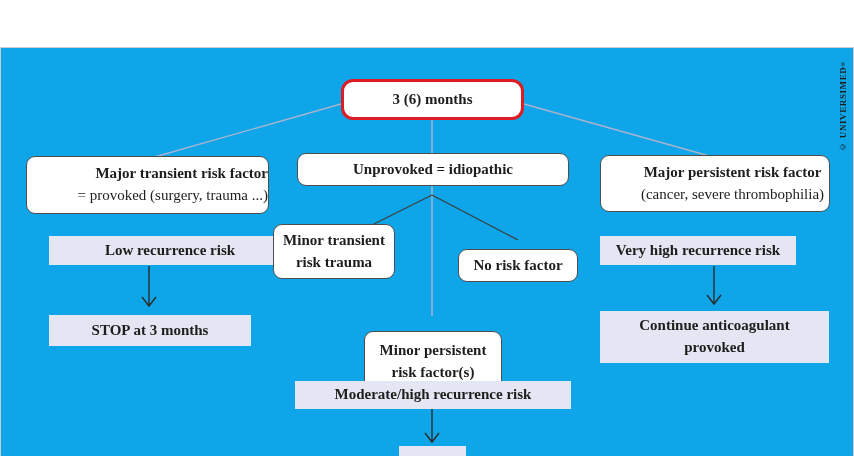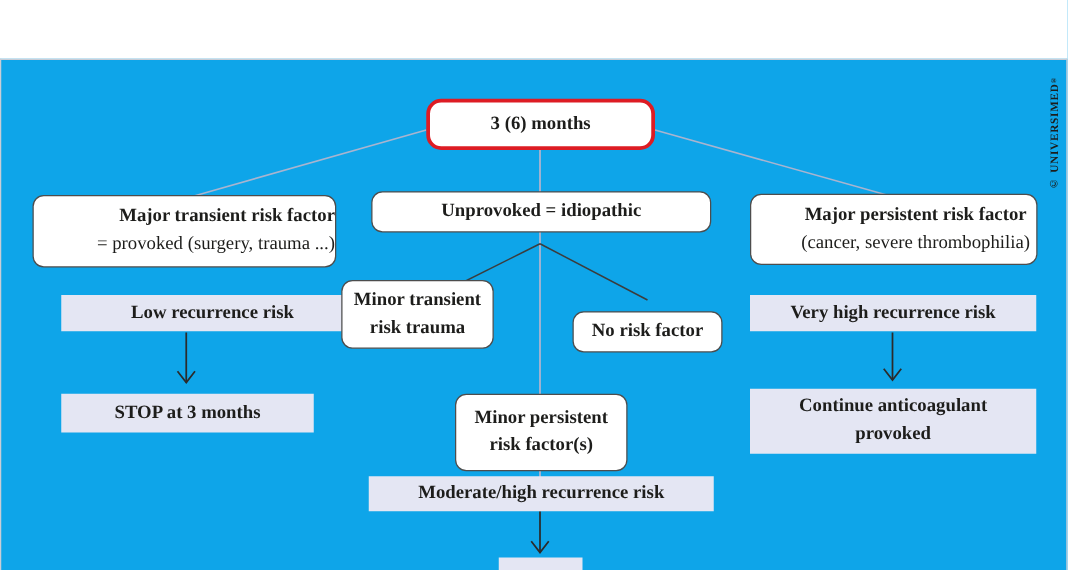--- a/index.html
+++ b/index.html
@@ -108,36 +108,36 @@
   <div class="node rbox" style="left:296px;top:105px;width:272px;height:33px;">
     <span>Unprovoked = idiopathic</span>
   </div>
   <div class="node rbox" style="left:272px;top:176px;width:122px;height:55px;">
     <span>Minor transient</span>
     <span>risk trauma</span>
   </div>
   <div class="node rbox" style="left:457px;top:201px;width:120px;height:33px;">
     <span>No risk factor</span>
   </div>
-  <div class="node rbox" style="left:363px;top:267px;width:138px;height:62px;">
+  <div class="node rbox" style="left:363px;top:283px;width:138px;height:62px;">
     <span>Minor persistent</span>
     <span>risk factor(s)</span>
   </div>
   <div class="node bar" style="left:294px;top:333px;width:276px;height:28px;">
     <span>Moderate/high recurrence risk</span>
   </div>
   <div class="node bar" style="left:398px;top:398px;width:67px;height:36px;">
     <span>?</span>
   </div>
 
   <div class="node rbox" style="left:599px;top:107px;width:230px;height:57px;padding-left:35px;">
     <span>Major persistent risk factor</span>
     <span class="sub">(cancer, severe thrombophilia)</span>
   </div>
-  <div class="node bar" style="left:599px;top:188px;width:229px;height:29px;">
+  <div class="node bar" style="left:599px;top:188px;width:196px;height:29px;">
     <span>Very high recurrence risk</span>
   </div>
   <div class="node bar" style="left:599px;top:263px;width:229px;height:52px;">
     <span>Continue anticoagulant</span>
     <span>provoked</span>
   </div>
 
   <div class="credit">
     <span>© UNIVERSIMED</span>
       <span class="reg">®</span>

